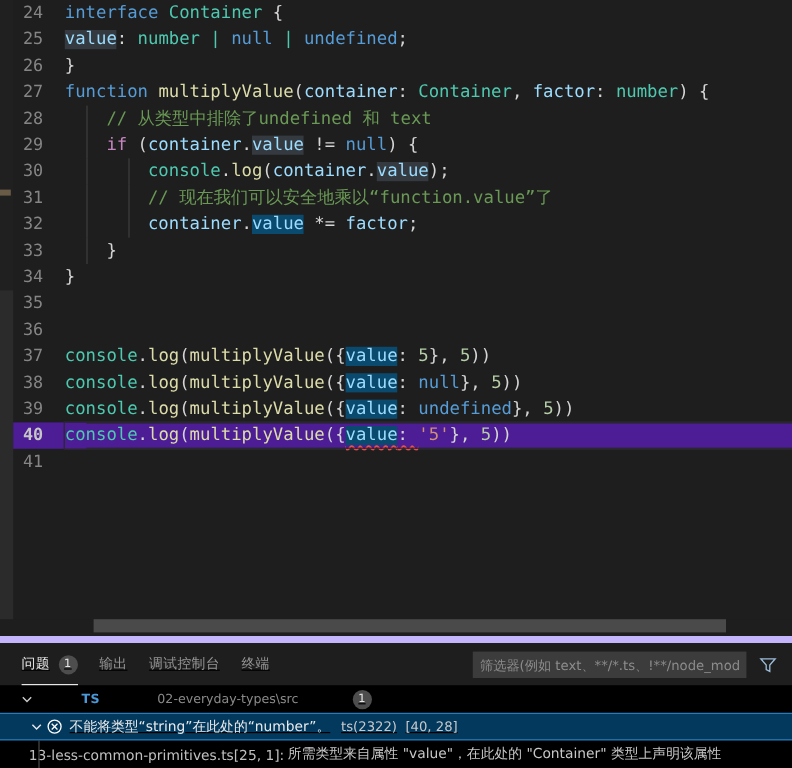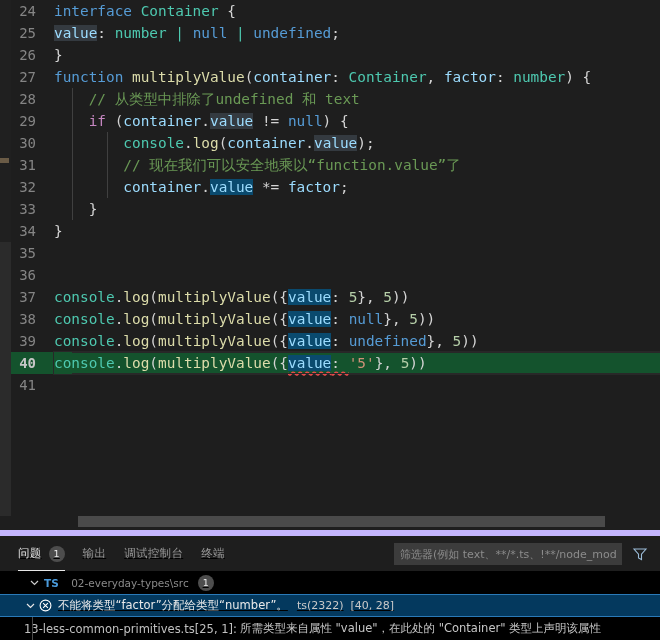--- a/index.html
+++ b/index.html
@@ -48,21 +48,21 @@
   }
   .line.active .ln { color: #c6c6c6; font-weight: bold; }
   .line.active .codetext {
     outline: 1px solid #282828;
   }
   .codetext {
     position: relative; flex: 1; height: 22px;
     display: block; white-space: pre;
     padding-left: 0px;
   }
-  .line.active { background: #14532d; }
+  .line.active { background: #4c1d95; }
   .line.active .hl-row {
     position: absolute; left: 61px; right: 0px; top: 0; height: 22px;
     border-top: 1px solid #282828; border-bottom: 1px solid #282828;
     pointer-events: none;
   }
 
   
   .kw   { color: #569cd6; }  
   .kwp  { color: #c586c0; }  
   .typ  { color: #4ec9b0; }  
@@ -138,21 +138,21 @@
     position: absolute; right: 12px; top: 10px; width: 16px; height: 16px;
     cursor: pointer;
   }
 
   
   .plist { position: relative; height: 75px; overflow: hidden; }
   .prow {
     display: flex; align-items: center; height: 23px;
     font-size: 11.5px; white-space: nowrap;
   }
-  .prow-file { padding-left: 26px; color: #cccccc; }
+  .prow-file { padding-left: 14px; color: #cccccc; gap: 36px; }
   .chev {
     width: 16px; min-width: 16px; height: 16px; display: inline-flex;
     align-items: center; justify-content: center; color: #cccccc;
   }
   .ts-badge {
     color: #4a9ada; font-size: 10.5px; font-weight: bold;
     margin: 0 5px 0 2px; letter-spacing: .2px;
   }
   .fname { color: #dcdcdc; font-size: 11.5px; }
   .fpath { color: #8a8a8a; font-size: 10.5px; margin-left: 7px; }
@@ -264,21 +264,21 @@
           <svg width="11" height="11" viewBox="0 0 11 11">
             <path d="M2 4 L5.5 7.5 L9 4" fill="none" stroke="#e8e8e8" stroke-width="1.2"></path>
           </svg>
         </span>
         <span class="err-icon">
           <svg width="13" height="13" viewBox="0 0 13 13">
             <circle cx="6.5" cy="6.5" r="5.4" fill="none" stroke="#ffffff" stroke-width="1.1"></circle>
             <path d="M4.1 4.1 L8.9 8.9 M8.9 4.1 L4.1 8.9" stroke="#ffffff" stroke-width="1.1"></path>
           </svg>
         </span>
-        <span class="err-msg">不能将类型“factor”分配给类型“number”。</span>
+        <span class="err-msg">不能将类型“string”在此处的“number”。</span>
         <span class="err-code">ts(2322)</span>
         <span class="err-pos">[40, 28]</span>
       </div>
 
       <div class="prow prow-det">
         <span class="det-file">13-less-common-primitives.ts[25, 1]:</span>
         <span class="det-text">所需类型来自属性 "value"，在此处的 "Container" 类型上声明该属性</span>
       </div>
 
     </div>

